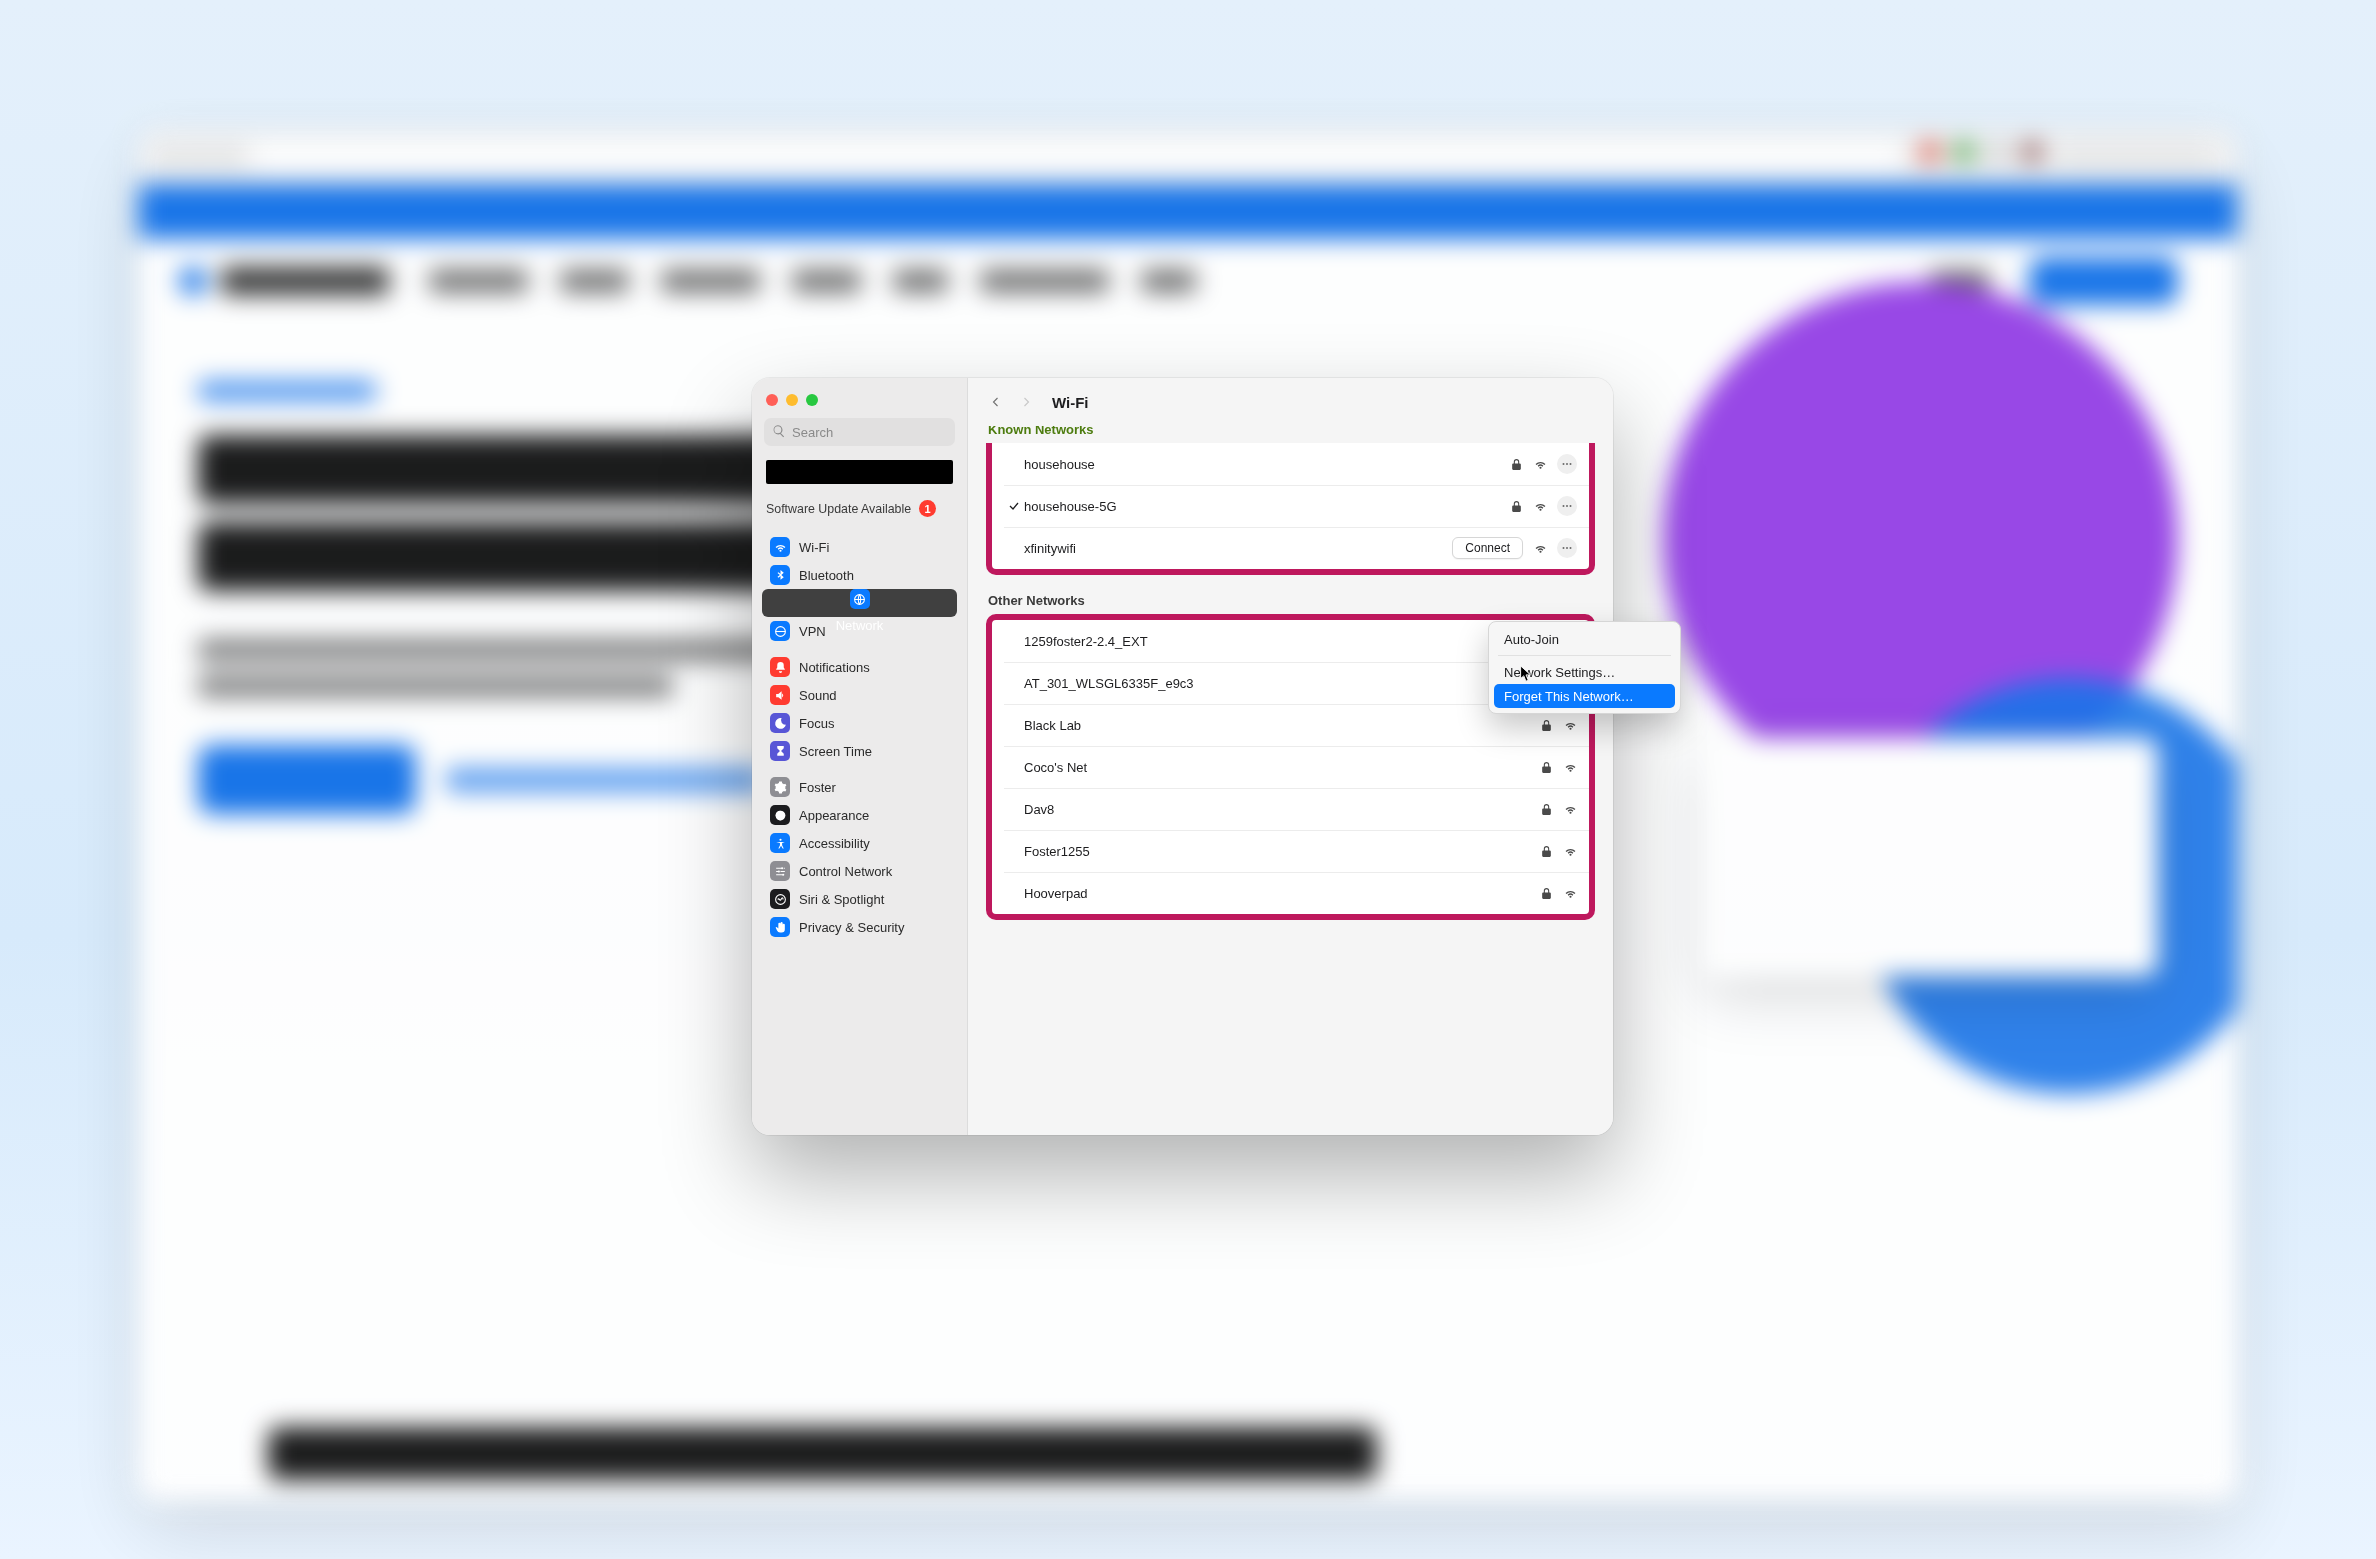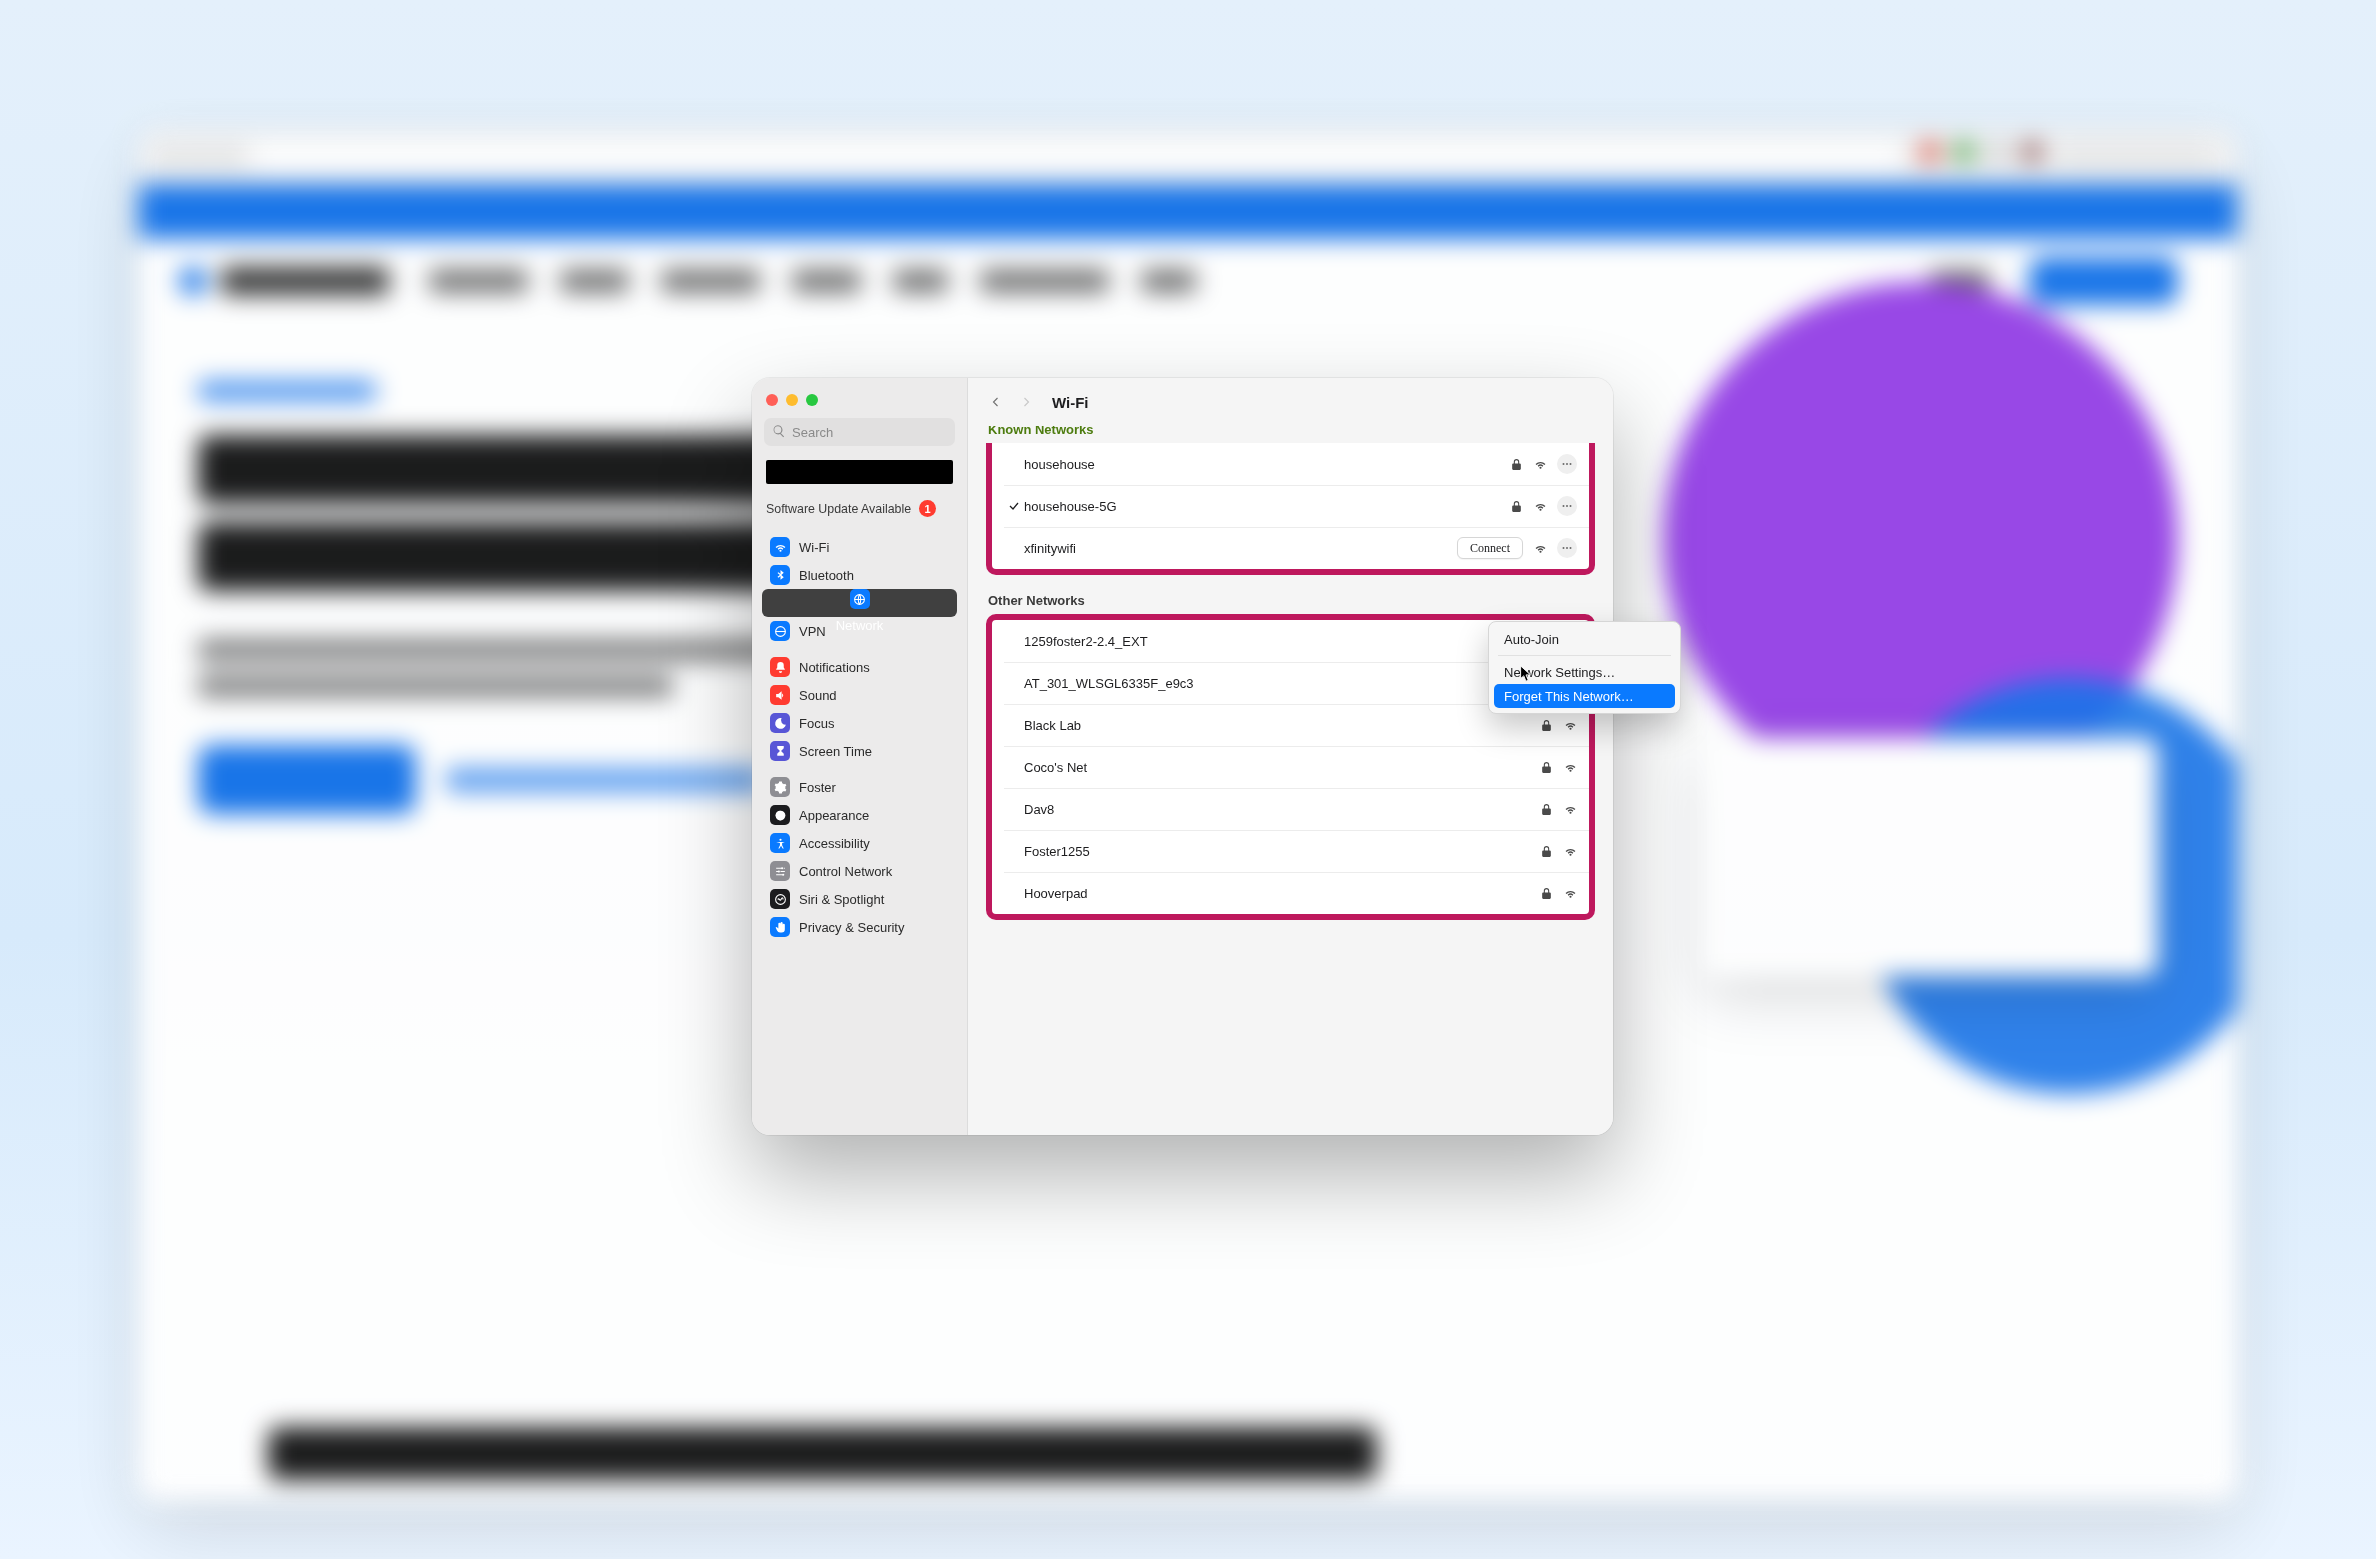--- a/index.html
+++ b/index.html
@@ -204,21 +204,21 @@
     position: relative;
   }
   .net-row + .net-row::before {
     content: "";
     position: absolute; left: 12px; right: 0; top: 0;
     height: 1px; background: #ececec;
   }
   .check-col { width: 20px; display: inline-flex; justify-content: center; color: #1d1d1f; }
   .check-col svg { width: 12px; height: 12px; stroke: #1d1d1f; stroke-width: 2.5; fill: none; }
   .net-name { flex: 1; }
-  .row-right { display: flex; align-items: center; gap: 10px; font-family: Liberation Serif, serif; }
+  .row-right { display: flex; align-items: center; gap: 10px; }
   .icon14 { width: 14px; height: 14px; display: inline-flex; align-items: center; justify-content: center; }
   .icon14 svg { width: 13px; height: 13px; fill: #4a4a4a; }
   .icon14.wifi svg { fill: #4a4a4a; }
   .ellipsis-btn {
     width: 20px; height: 20px; border-radius: 50%;
     background: #efefef;
     display: inline-flex; align-items: center; justify-content: center;
   }
   .ellipsis-btn svg { width: 12px; height: 12px; fill: #6a6a6a; }
   .connect-btn {

